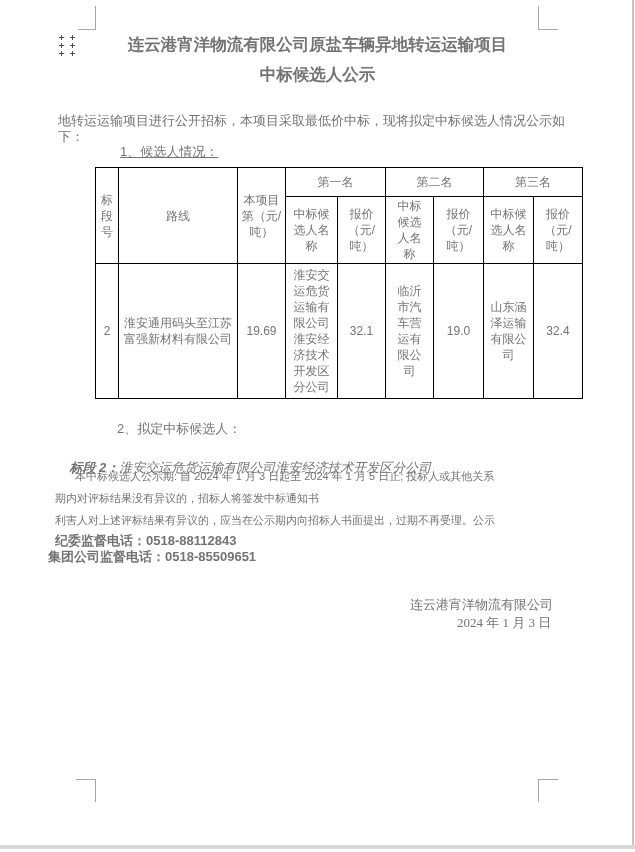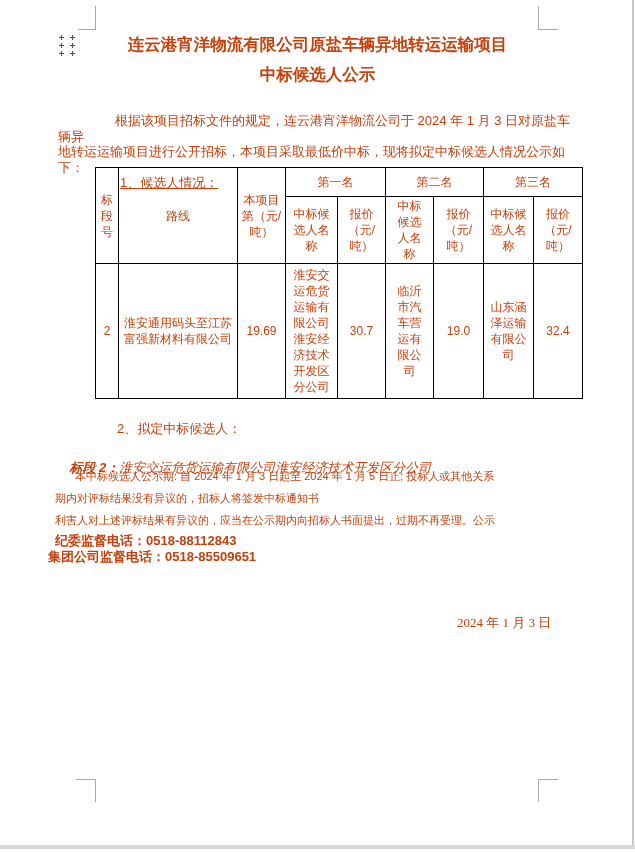--- a/index.html
+++ b/index.html
@@ -1,19 +1,19 @@
 <!DOCTYPE html>
 <html><head>
 <meta charset="utf-8">
 <style>
   html,body{margin:0;padding:0;background:#ffffff;}
   #page{
     position:relative;width:635px;height:852px;background:#ffffff;
     overflow:hidden;font-family:"Liberation Sans","DejaVu Sans",sans-serif;
-    color:#c2410c;
+    color:#737373;
   }
   .txt{position:absolute;white-space:pre;}
   .center{left:0;width:635px;text-align:center;}
   .title{font-weight:bold;font-size:16.5px;}
   .body-line{font-size:13px;line-height:15.5px;}
   .bold{font-weight:bold;}
 
   
   #intro{position:absolute;top:113px;left:58px;width:520px;}
   #intro .body-line{position:static;display:block;}
@@ -71,21 +71,20 @@
   <div class="mark" style="left:538px;top:29px;width:20px;height:1px;"></div>
   <div class="mark" style="left:76px;top:779px;width:20px;height:1px;"></div>
   <div class="mark" style="left:95px;top:779px;width:1px;height:23px;"></div>
   <div class="mark" style="left:538px;top:779px;width:20px;height:1px;"></div>
   <div class="mark" style="left:538px;top:779px;width:1px;height:23px;"></div>
 
   <div class="txt center title" style="top:34px;">连云港宵洋物流有限公司原盐车辆异地转运运输项目</div>
   <div class="txt center title" style="top:64px;">中标候选人公示</div>
 
   <div id="intro">
-    <div class="body-line indent1">根据该项目招标文件的规定，连云港宵洋物流公司于  2024 年 1 月 3 日对原盐车辆异</div>
     <div class="body-line">地转运运输项目进行公开招标，本项目采取最低价中标，现将拟定中标候选人情况公示如下：</div>
     <div class="body-line indent2">1、候选人情况：</div>
   </div>
 
   <table id="cand-table">
     <colgroup>
       <col style="width:23px">
         <col style="width:119px">
         <col style="width:48px">
       <col style="width:52px">
@@ -110,21 +109,21 @@
       <th class="pad">中标候选人名称</th>
       <th class="pad">报价（元/吨）</th>
       <th class="pad">中标候选人名称</th>
       <th class="pad">报价（元/吨）</th>
     </tr>
     <tr style="height:135px">
       <td>2</td>
       <td>淮安通用码头至江苏富强新材料有限公司</td>
       <td>19.69</td>
       <td class="pad">淮安交运危货运输有限公司淮安经济技术开发区分公司</td>
-      <td>30.7</td>
+      <td>32.1</td>
       <td class="pad">临沂市汽车营运有限公司</td>
       <td>19.0</td>
       <td class="pad">山东涵泽运输有限公司</td>
       <td>32.4</td>
     </tr>
   </tbody>
     </table>
 
   <div class="txt body-line" style="left:117px;top:421px;">2、拟定中标候选人：</div>
   <div class="txt body-line" style="left:55px;top:444px;font-style:italic;">
@@ -133,17 +132,18 @@
 
   <div id="publicity">
     <div class="p-indent">本中标候选人公示期: 自 2024 年 1 月 3 日起至 2024 年 1 月 5 日止; 投标人或其他关系</div>
     <div>期内对评标结果没有异议的，招标人将签发中标通知书</div>
     <div>利害人对上述评标结果有异议的，应当在公示期内向招标人书面提出，过期不再受理。公示</div>
   </div>
 
   <div class="txt body-line bold" style="left:55px;top:533px;">纪委监督电话：0518-88112843</div>
   <div class="txt body-line bold" style="left:48px;top:549px;">集团公司监督电话：0518-85509651</div>
 
+  <div class="txt body-line" style="left:410px;top:597px;">连云港宵洋物流有限公司</div>
   <div class="txt body-line" style="left:457px;top:615px;font-family:Liberation Serif, serif;">2024 年 1 月 3 日</div>
 
   <div id="edge-right"></div>
   <div id="gap-bottom"></div>
 </div>
 
 </body></html>

